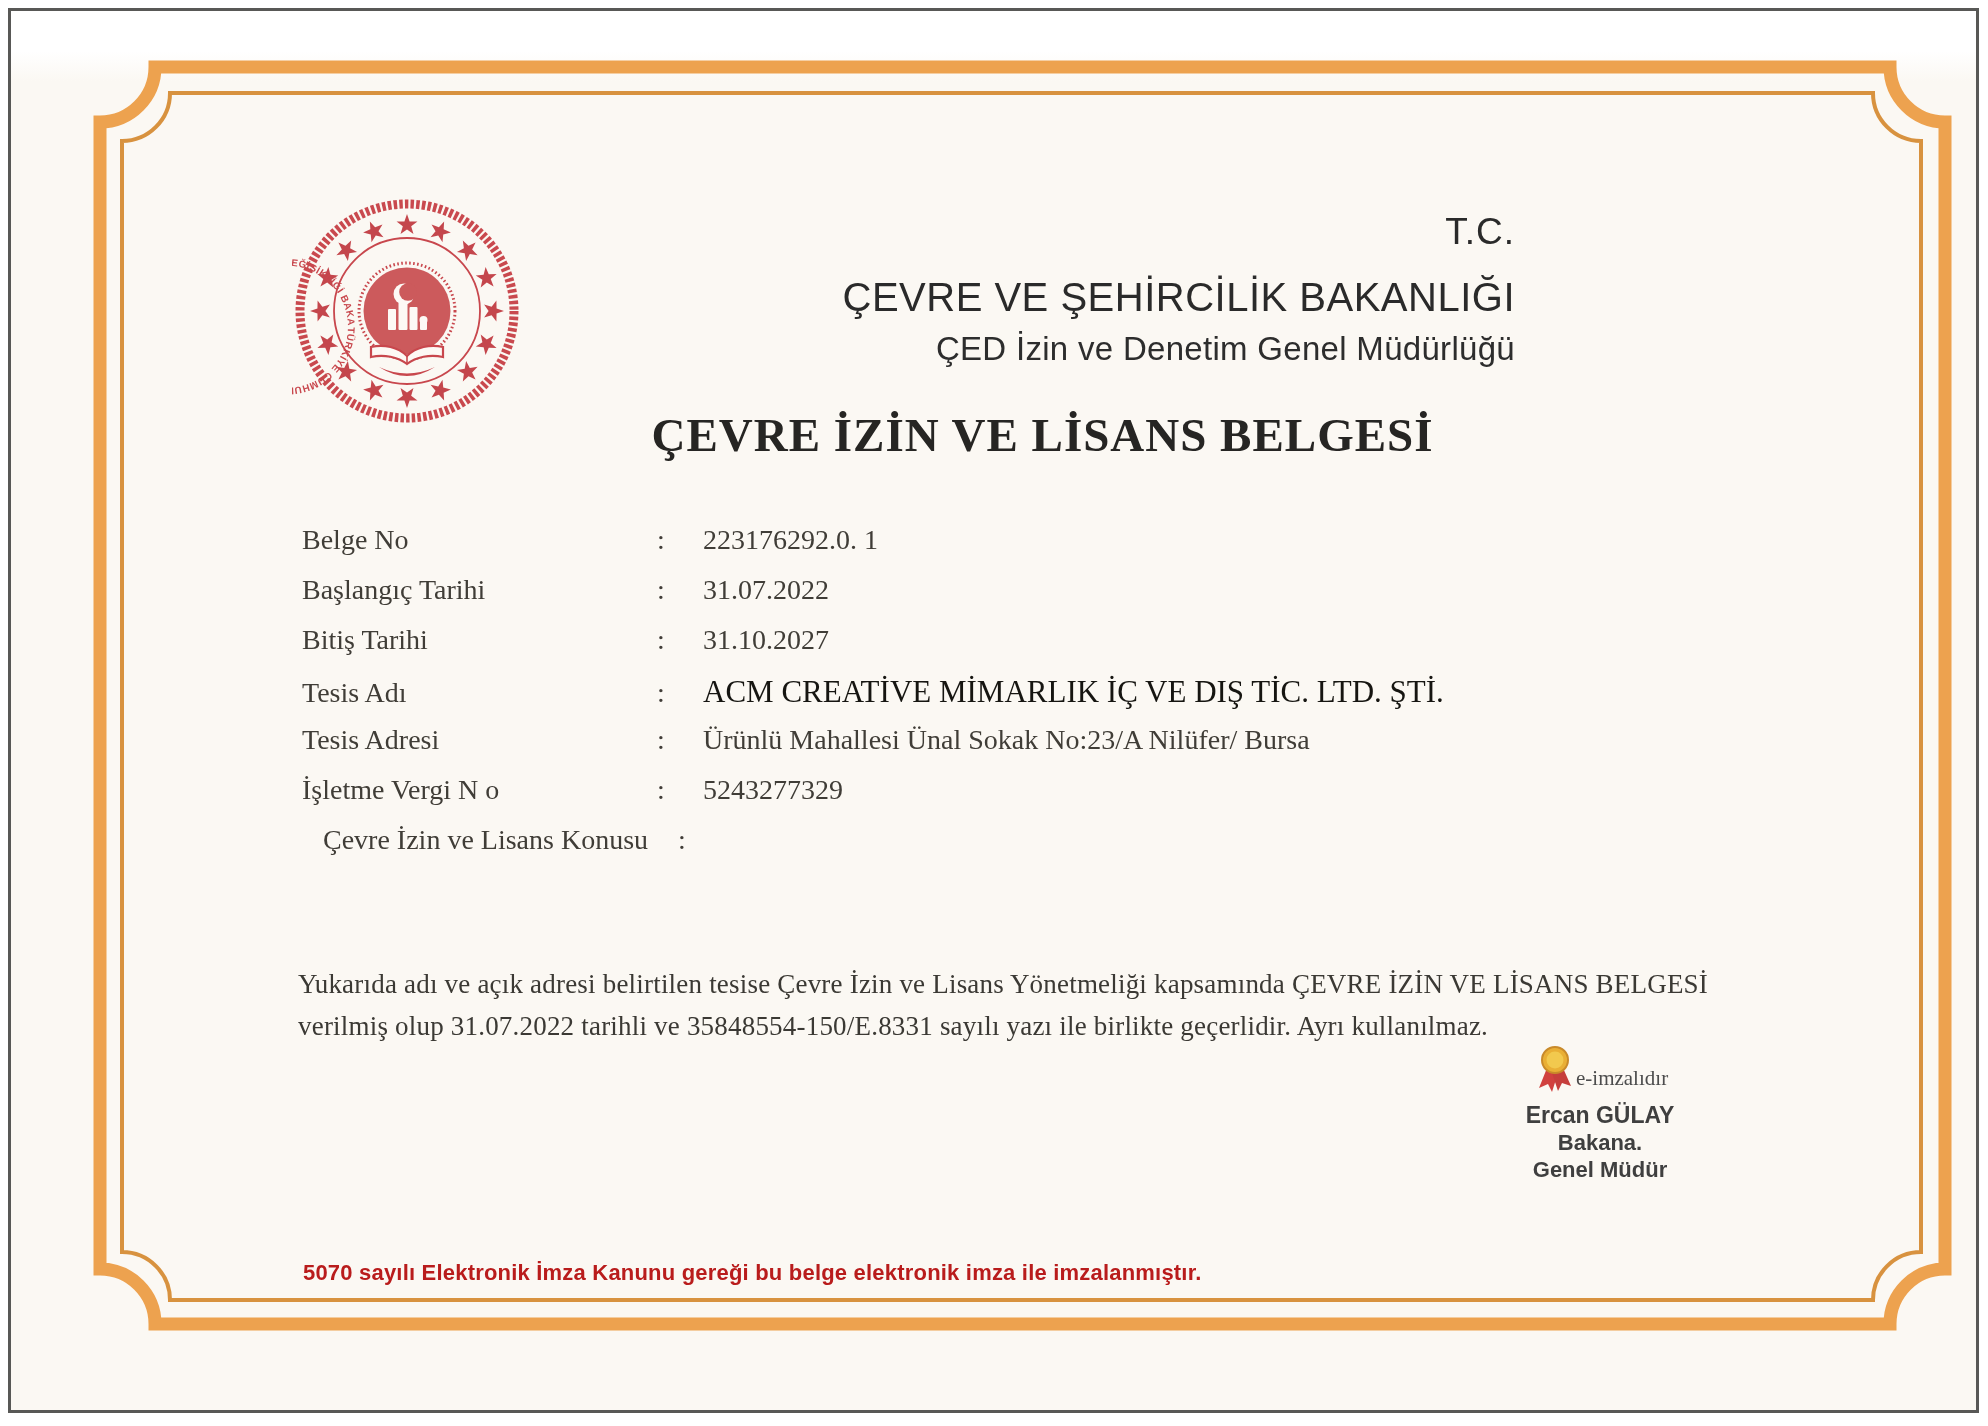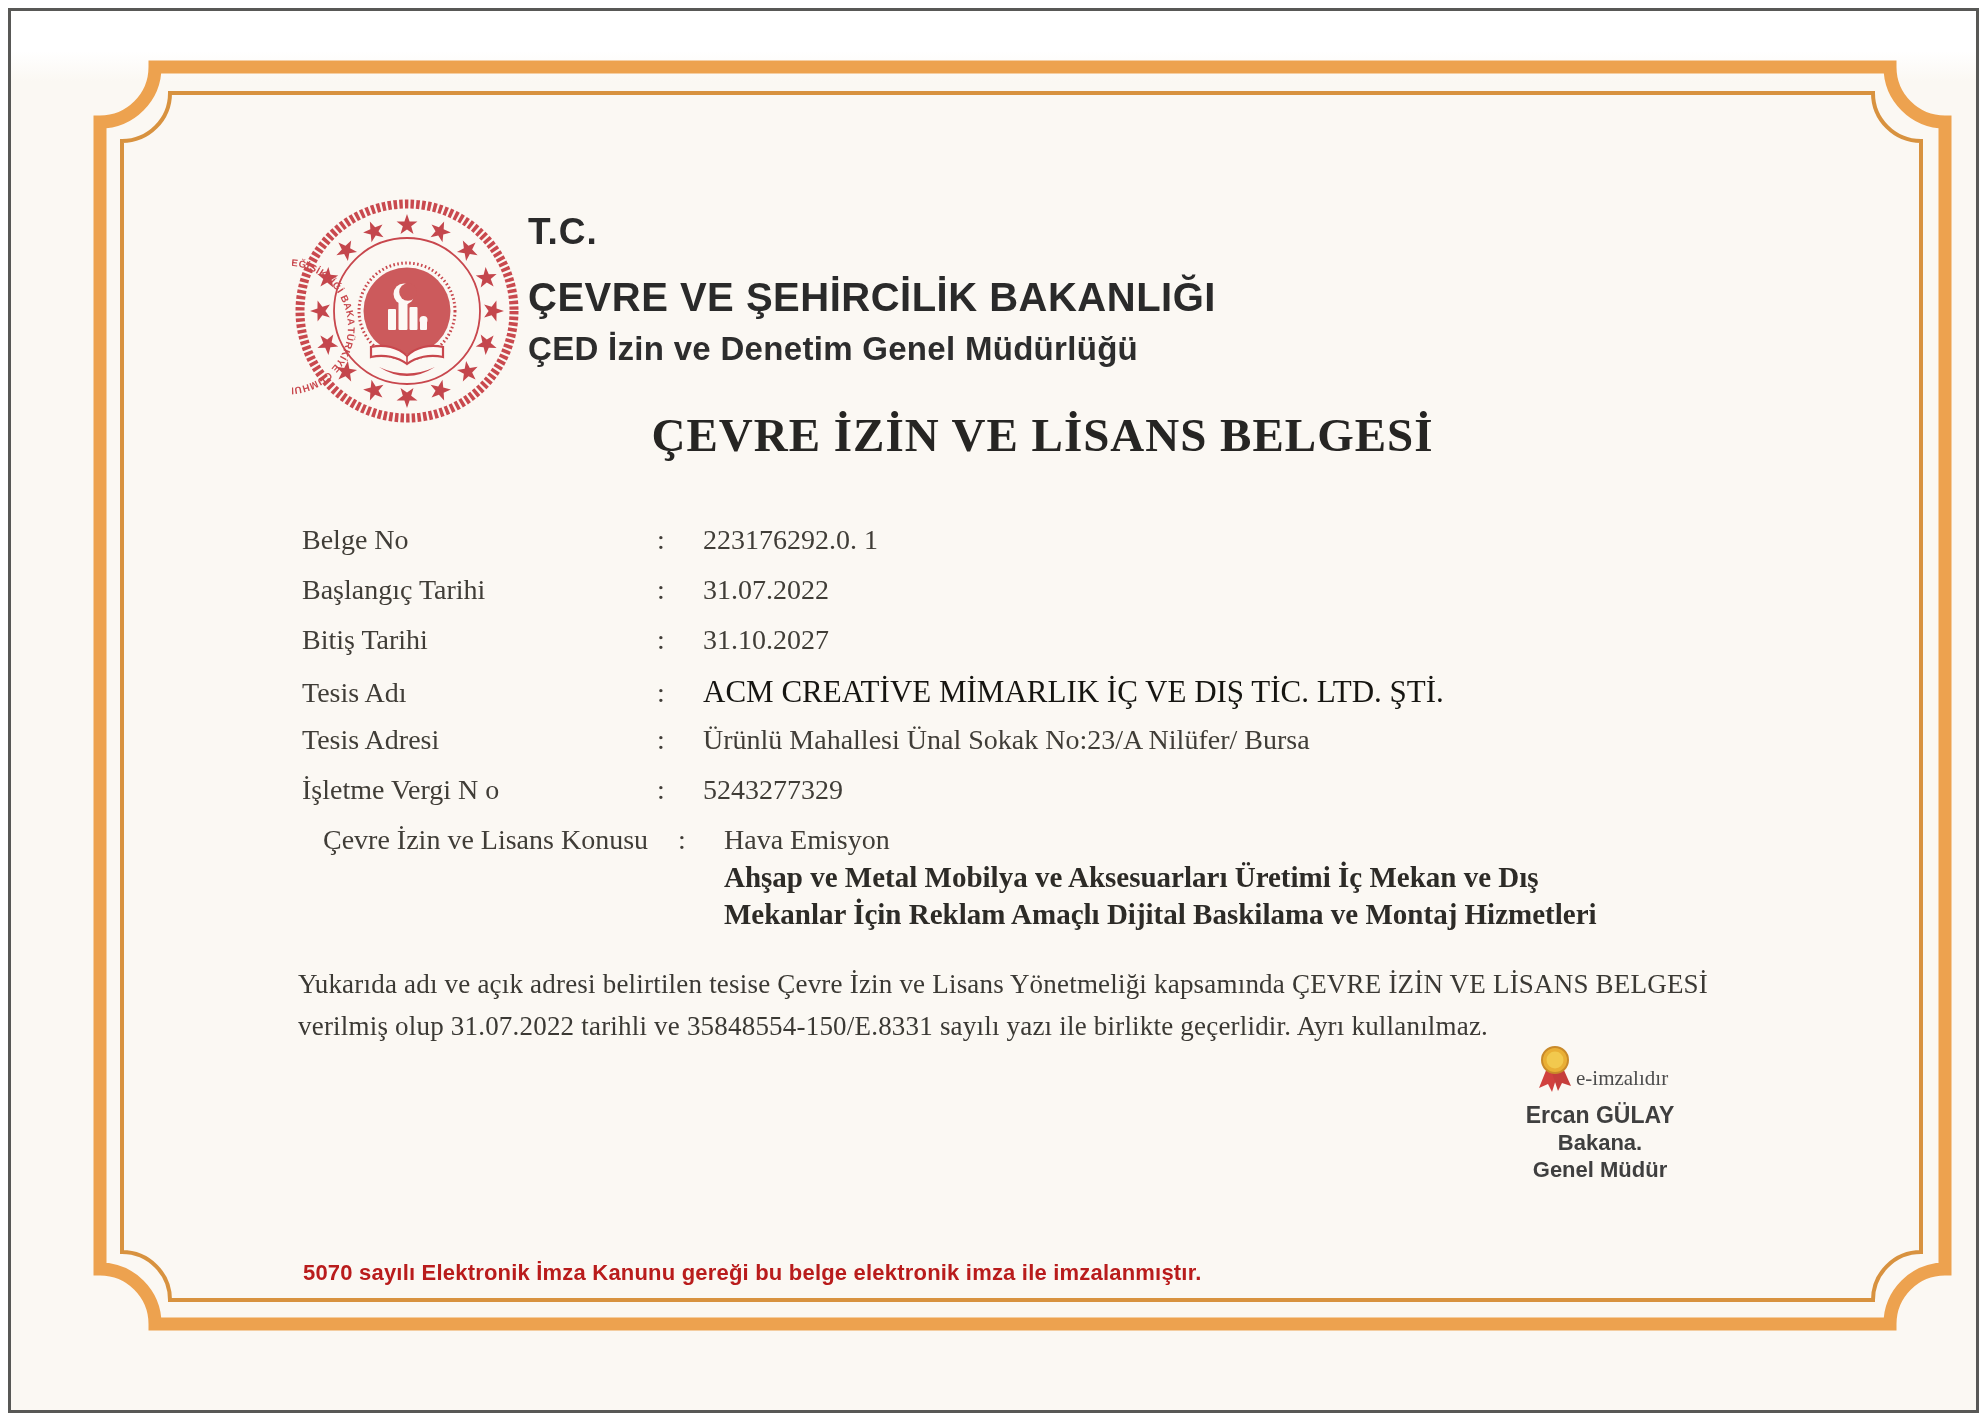--- a/index.html
+++ b/index.html
@@ -11,22 +11,22 @@
   .outer-frame{
     position:absolute;left:8px;top:8px;right:9px;bottom:13px;
     border:3px solid #585856;background:transparent;
   }
   .paper{
     position:absolute;left:11px;top:11px;right:12px;bottom:16px;
     background:linear-gradient(180deg,#ffffff 0px,#ffffff 40px,#fbf8f3 70px,#fbf8f3 100%);
   }
   svg.border-svg{position:absolute;left:0;top:0;}
   
-  .header-block{position:absolute;left:528px;top:210px;width:960px;text-align:left;
-    font-family:"Liberation Sans", sans-serif;font-weight:bold;color:#2a2a2a;}
+  .header-block{position:absolute;left:555px;top:210px;width:960px;text-align:right;
+    font-family:"Liberation Sans", sans-serif;font-weight:normal;color:#2a2a2a;}
   .hdr-tc{font-size:37px;letter-spacing:1px;line-height:44px;}
   .hdr-ministry{font-size:40px;letter-spacing:.5px;line-height:58px;margin-top:14px;}
   .hdr-directorate{font-size:33px;letter-spacing:.3px;line-height:42px;margin-top:2px;color:#2d2d2d;}
   .doc-title{
     position:absolute;left:555px;top:408px;width:975px;text-align:center;
     font-family:"Liberation Serif", serif;font-weight:bold;font-size:47px;
     letter-spacing:1px;color:#262523;
   }
   
   .fields{position:absolute;left:302px;top:524px;color:#403d37;}
@@ -157,24 +157,20 @@
     <div class="fval">Ürünlü Mahallesi Ünal Sokak No:23/A Nilüfer/ Bursa</div>
   </div>
   <div class="frow">
     <div class="flbl">İşletme Vergi N o</div>
     <div class="fsep">:</div>
     <div class="fval">5243277329</div>
   </div>
   <div class="frow tall">
     <div class="flbl">Çevre İzin ve Lisans Konusu</div>
     <div class="fsep">:</div>
-    <div class="fval fval-wrap">
-      <span>Hava Emisyon</span>
-      <div class="fval-bold">Ahşap ve Metal Mobilya ve Aksesuarları Üretimi İç Mekan ve Dış Mekanlar İçin Reklam Amaçlı Dijital Baskilama ve Montaj Hizmetleri</div>
-    </div>
   </div>
 </div>
 
 <div class="body-par">Yukarıda adı ve açık adresi belirtilen tesise Çevre İzin ve Lisans Yönetmeliği kapsamında ÇEVRE İZİN VE LİSANS BELGESİ verilmiş olup 31.07.2022 tarihli ve 35848554-150/E.8331 sayılı yazı ile birlikte geçerlidir. Ayrı kullanılmaz.</div>
 
 <div class="sig-block">
   <div class="sig-top">
     <svg width="34" height="48" viewBox="0 0 34 48">
       <polygon points="9,22 1,42 10,38 14,46 20,27" fill="#D1413F"></polygon>
       <polygon points="25,22 33,40 24,37 20,45 14,27" fill="#C63E3C"></polygon>

